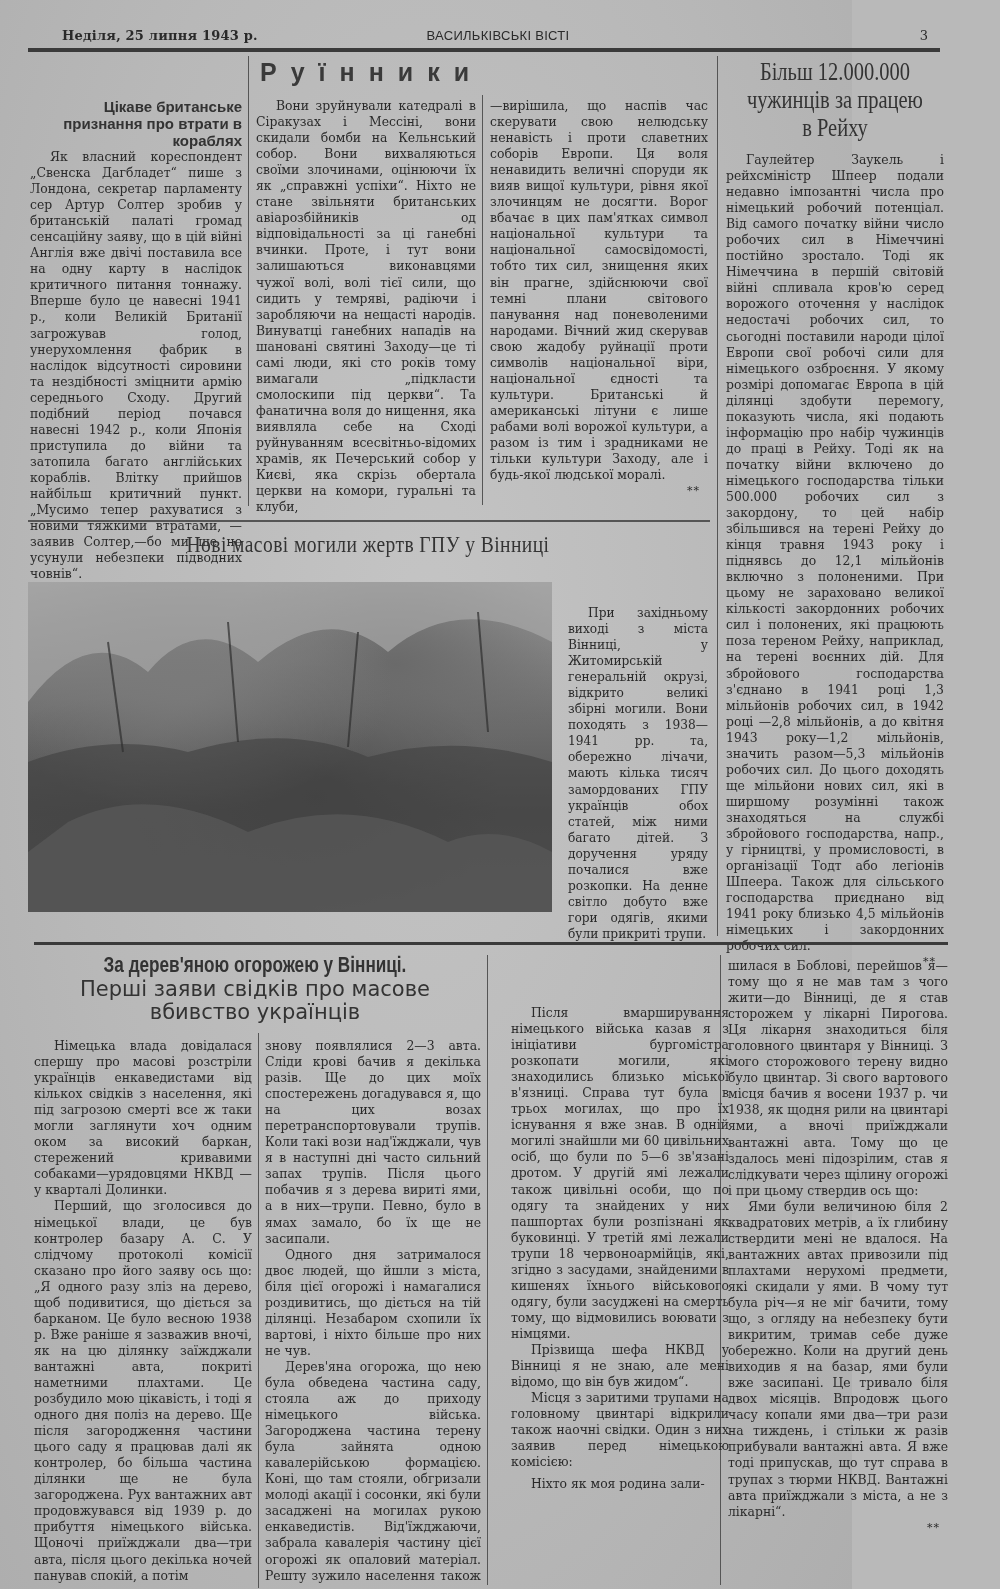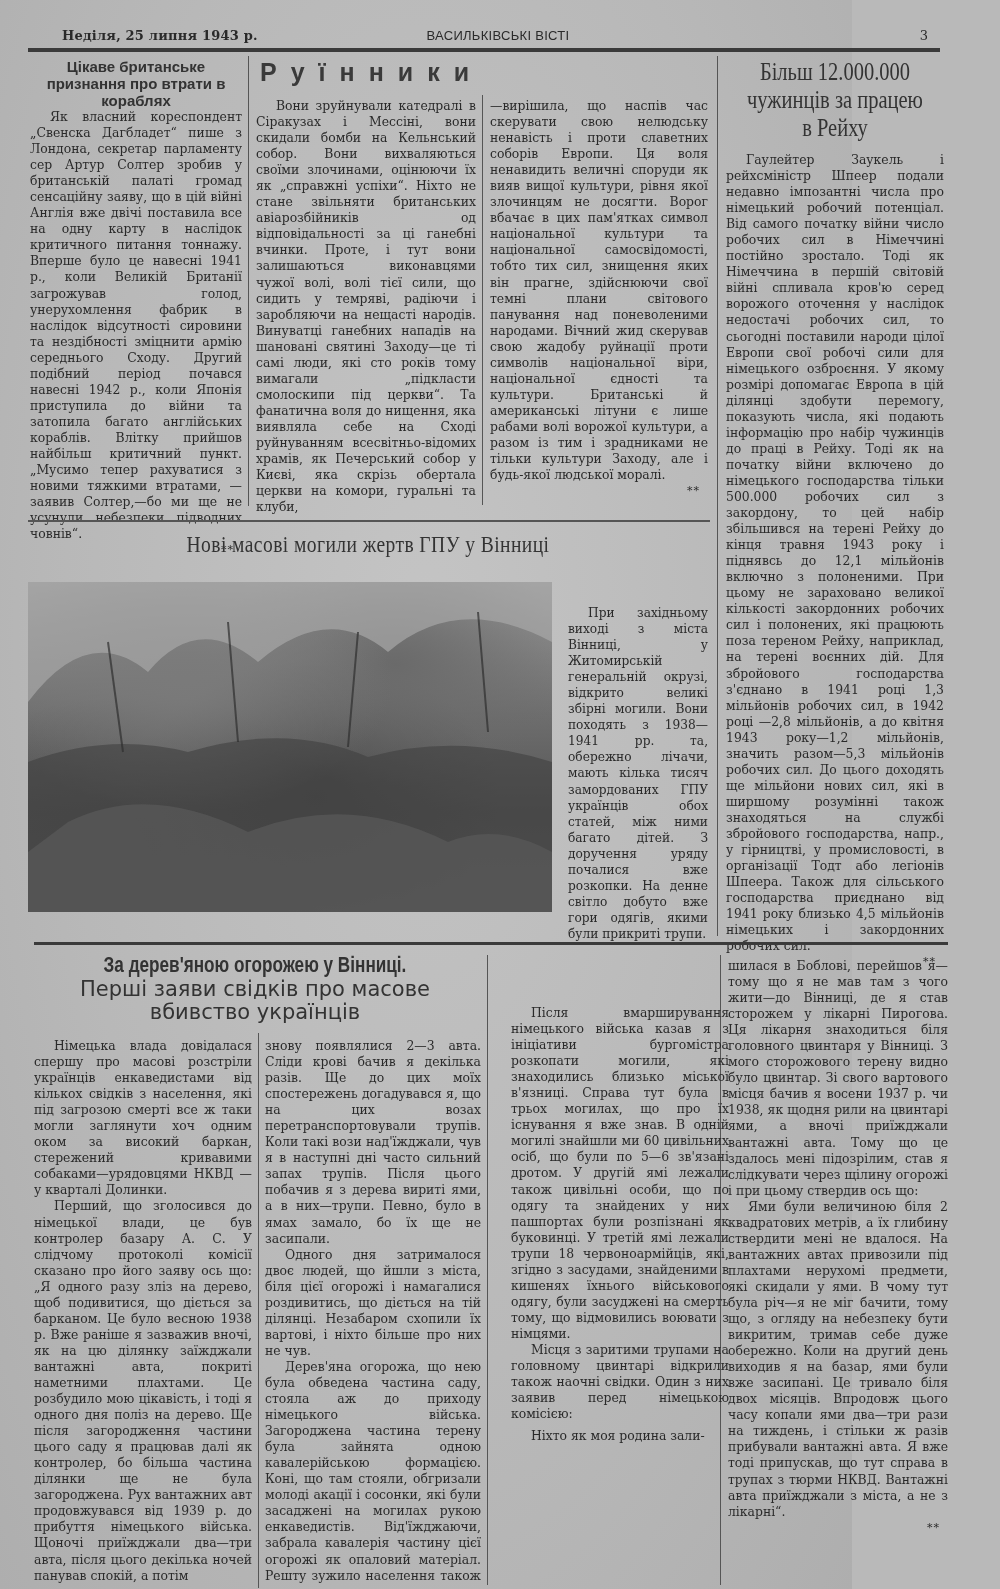--- a/index.html
+++ b/index.html
@@ -17,21 +17,21 @@
   .masthead { position: absolute; top: 28px; left: 28px; width: 940px; height: 20px; }
   .masthead .date { position: absolute; left: 34px; top: 0; font-size: 13px; font-weight: bold; letter-spacing: 0.2px; }
   .masthead .paper { position: absolute; left: 0; width: 100%; text-align: center; top: 0; font-size: 13px; font-family: Liberation Sans, sans-serif; letter-spacing: 0.3px; }
   .masthead .pageno { position: absolute; right: 40px; top: 0; font-size: 13px; }
   .rule-thick { position: absolute; height: 4px; background: #3a3a3a; }
   .rule-thin { position: absolute; height: 2px; background: #555; }
   .vrule { position: absolute; width: 1px; background: #555; }
   .col { position: absolute; font-size: 12.4px; line-height: 16.05px; text-align: justify; }
   .col p { margin: 0; text-indent: 20px; }
   .col p.noind { text-indent: 0; }
-  .h-bold-sans { font-family: "Liberation Sans", sans-serif; font-weight: bold; text-align: center; font-size: 15px; line-height: 17px; color: #333; }
+  .h-bold-sans { font-family: "Liberation Sans", sans-serif; font-weight: bold; text-align: right; font-size: 15px; line-height: 17px; color: #333; margin-top: 40px; }
   .h-spaced { font-family: "Liberation Sans", sans-serif; font-weight: 900; font-size: 25px; letter-spacing: 14px; color: #3a3a3a; }
   .h-cond { font-family: "Liberation Serif", serif; font-size: 25px; line-height: 28px; text-align: center; transform: scaleX(0.82); transform-origin: center; color: #333; }
   .h-mid { font-family: "Liberation Serif", serif; font-size: 23px; text-align: center; letter-spacing: 0.5px; transform: scaleX(0.85); color: #333; }
   .h-heavy { font-family: "Liberation Sans", sans-serif; font-weight: 900; font-size: 22px; text-align: center; transform: scaleX(0.78); color: #333; }
   .h-sub { font-family: "DejaVu Sans", sans-serif; font-size: 21px; line-height: 23px; text-align: center; color: #333; }
   .stars { text-align: right; font-size: 11px; letter-spacing: 1px; padding-right: 8px; }
   .photo {
     position: absolute; left: 28px; top: 582px; width: 524px; height: 330px;
     background:
       radial-gradient(ellipse at 30% 30%, #7a7a7a 0%, transparent 40%),
@@ -113,20 +113,21 @@
     <p>Німецька влада довідалася спершу про масові розстріли українців енкаведистами від кількох свідків з населення, які під загрозою смерті все ж таки могли заглянути хоч одним оком за високий баркан, стережений кривавими собаками—урядовцями НКВД —у кварталі Долинки.</p>
     <p>Перший, що зголосився до німецької влади, це був контролер базару А. С. У слідчому протоколі комісії сказано про його заяву ось що: „Я одного разу зліз на дерево, щоб подивитися, що діється за барканом. Це було весною 1938 р. Вже раніше я зазважив вночі, як на цю ділянку заїжджали вантажні авта, покриті наметними плахтами. Це розбудило мою цікавість, і тоді я одного дня поліз на дерево. Ще після загородження частини цього саду я працював далі як контролер, бо більша частина ділянки ще не була загороджена. Рух вантажних авт продовжувався від 1939 р. до прибуття німецького війська. Щоночі приїжджали два—три авта, після цього декілька ночей панував спокій, а потім</p>
   </div>
   <div class="col" style="left:265px; top:1038px; width:216px;">
     <p class="noind">знову появлялися 2—3 авта. Сліди крові бачив я декілька разів. Ще до цих моїх спостережень догадувався я, що на цих возах перетранспортовували трупів. Коли такі вози над'їжджали, чув я в наступні дні часто сильний запах трупів. Після цього побачив я з дерева вириті ями, а в них—трупи. Певно, було в ямах замало, бо їх ще не засипали.</p>
     <p>Одного дня затрималося двоє людей, що йшли з міста, біля цієї огорожі і намагалися роздивитись, що діється на тій ділянці. Незабаром схопили їх вартові, і ніхто більше про них не чув.</p>
     <p>Дерев'яна огорожа, що нею була обведена частина саду, стояла аж до приходу німецького війська. Загороджена частина терену була зайнята одною кавалерійською формацією. Коні, що там стояли, обгризали молоді акації і сосонки, які були засаджені на могилах рукою енкаведистів. Від'їжджаючи, забрала кавалерія частину цієї огорожі як опаловий матеріал. Решту зужило населення також як топливо.</p>
   </div>
   <div class="col" style="left:495px; top:1005px; width:218px;margin-left:16px;">
     <p>Після вмарширування німецького війська казав я з ініціативи бургомістра розкопати могили, які знаходились близько міської в'язниці. Справа тут була в трьох могилах, що про їх існування я вже знав. В одній могилі знайшли ми 60 цивільних осіб, що були по 5—6 зв'язані дротом. У другій ямі лежали також цивільні особи, що по одягу та знайдених у них пашпортах були розпізнані як буковинці. У третій ямі лежали трупи 18 червоноармійців, які, згідно з засудами, знайденими в кишенях їхнього військового одягу, були засуджені на смерть тому, що відмовились воювати з німцями.</p>
+    <p>Прізвища шефа НКВД у Вінниці я не знаю, але мені відомо, що він був жидом“.</p>
     <p>Місця з заритими трупами на головному цвинтарі відкрили також наочні свідки. Один з них заявив перед німецькою комісією:</p>
     <p style="margin-top:6px;">Ніхто як моя родина зали-</p>
   </div>
   <div class="col" style="left:728px; top:958px; width:220px;">
     <p class="noind">шилася в Боблові, перейшов я—тому що я не мав там з чого жити—до Вінниці, де я став сторожем у лікарні Пирогова. Ця лікарня знаходиться біля головного цвинтаря у Вінниці. З мого сторожового терену видно було цвинтар. Зі свого вартового місця бачив я восени 1937 р. чи 1938, як щодня рили на цвинтарі ями, а вночі приїжджали вантажні авта. Тому що це здалось мені підозрілим, став я слідкувати через щілину огорожі і при цьому ствердив ось що:</p>
     <p>Ями були величиною біля 2 квадратових метрів, а їх глибину ствердити мені не вдалося. На вантажних автах привозили під плахтами нерухомі предмети, які скидали у ями. В чому тут була річ—я не міг бачити, тому що, з огляду на небезпеку бути викритим, тримав себе дуже обережно. Коли на другий день виходив я на базар, ями були вже засипані. Це тривало біля двох місяців. Впродовж цього часу копали ями два—три рази на тиждень, і стільки ж разів прибували вантажні авта. Я вже тоді припускав, що тут справа в трупах з тюрми НКВД. Вантажні авта приїжджали з міста, а не з лікарні“.</p>
     <div class="stars">**</div>
   </div>
 
 </div>

